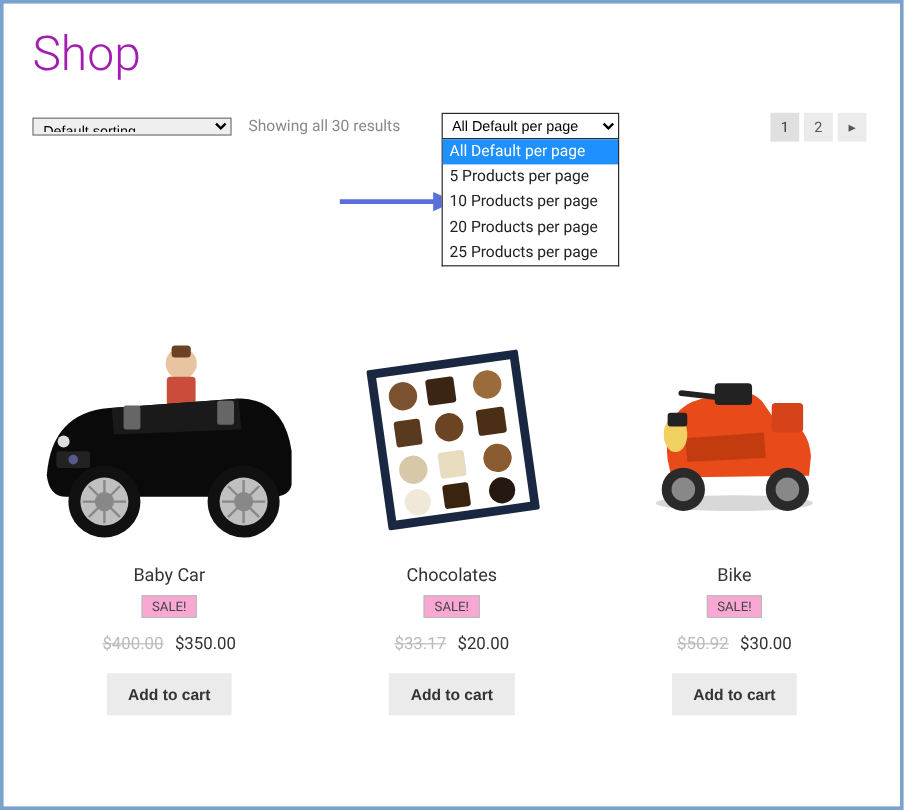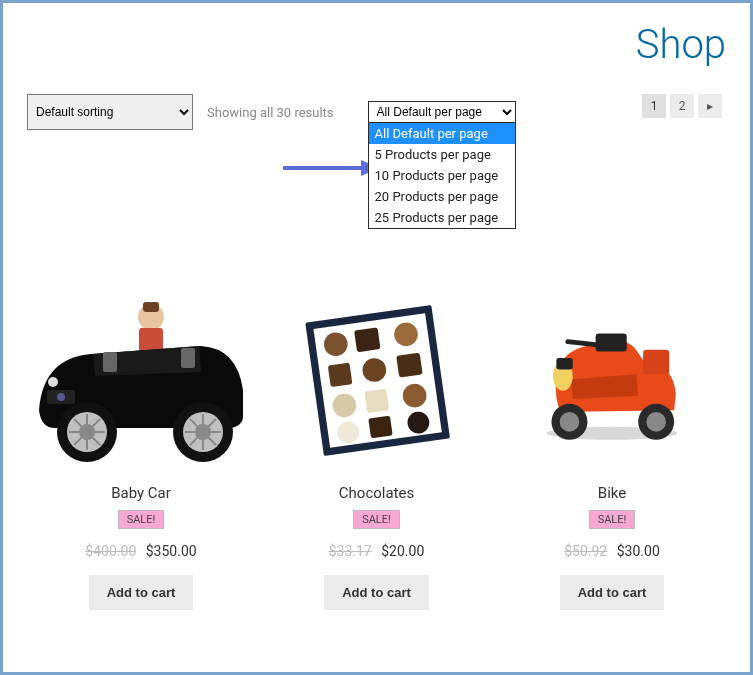--- a/index.html
+++ b/index.html
@@ -9,35 +9,34 @@
       border: 3px solid #7aa3cc;
       width: 753px;
       height: 675px;
       padding: 18px 24px;
       position: relative;
       color: #333;
     }
     .page-title {
       font-size: 40px;
       font-weight: 300;
-      color: #0369a1;
+      color: #a21caf;
       margin-bottom: 26px;
-      text-align: right;
     }
     .controls-row {
       display: flex;
       align-items: center;
       gap: 10px;
       position: relative;
     }
     .sort-select {
       font-size: 12px;
       padding: 2px 4px;
       width: 166px;
-      height: 36px;
+      height: 15px;
       border: 1px solid #767676;
       background: #efefef;
     }
     .result-count {
       font-size: 13px;
       color: #888;
       margin-left: 4px;
     }
     .perpage-wrap {
       position: relative;

